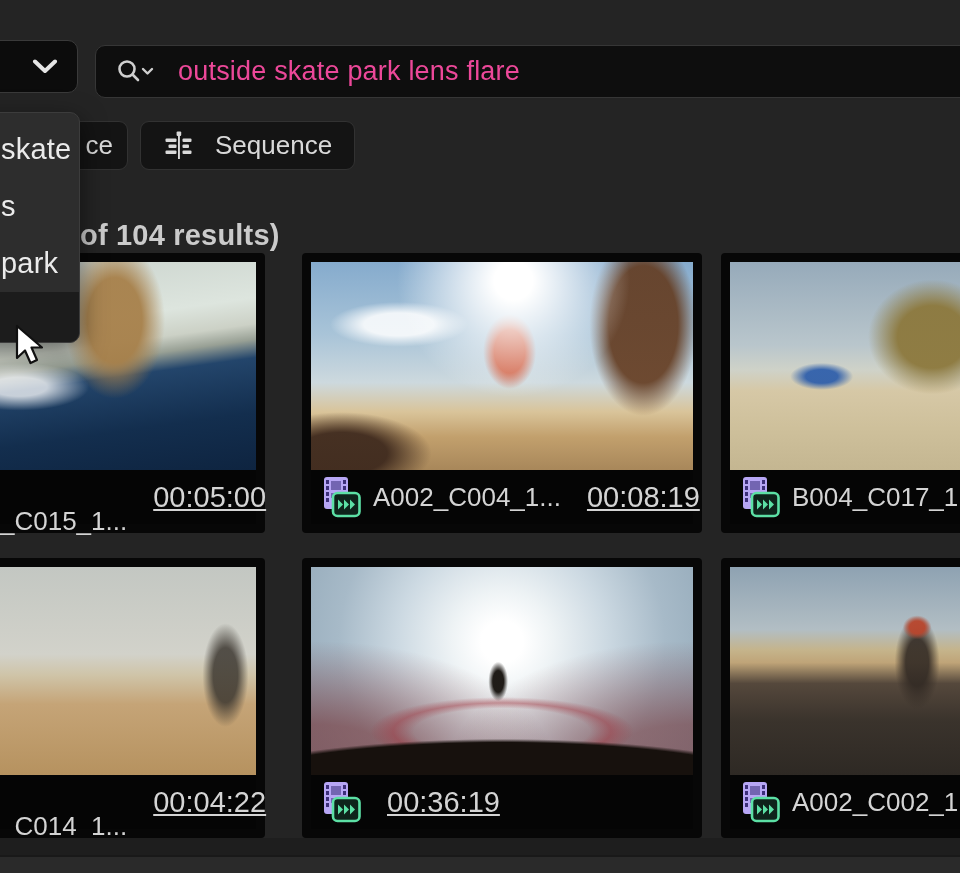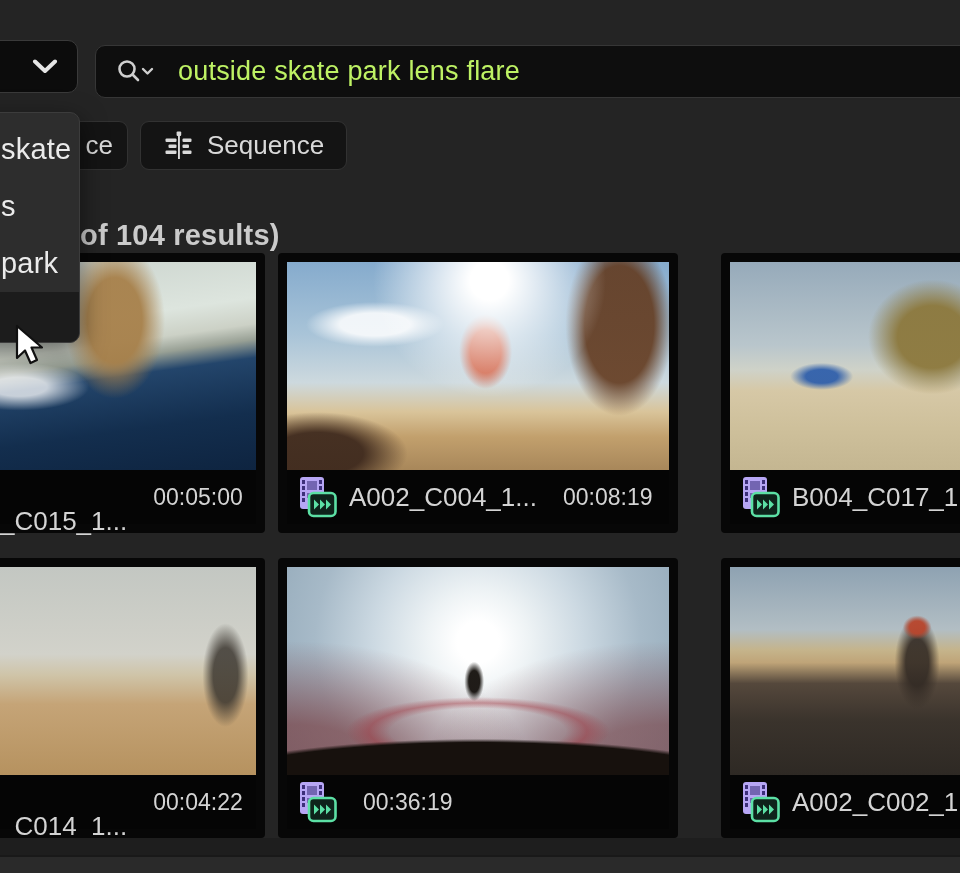--- a/index.html
+++ b/index.html
@@ -14,49 +14,49 @@
     position:absolute;left:-38px;top:40px;width:116px;height:53px;
     background:#0c0c0c;border:1px solid #3a3a3a;border-radius:10px;
     display:flex;align-items:center;justify-content:flex-end;padding-right:19px;
     box-sizing:border-box;
   }
   .search-field{
     position:absolute;left:95px;top:45px;right:-24px;height:53px;
     background:#0e0e0e;border:1px solid #363636;border-radius:10px;
     display:flex;align-items:center;box-sizing:border-box;padding-left:20px;
   }
-  .search-query{color:#bef264;font-size:27px;margin-left:22px;letter-spacing:.2px;}
+  .search-query{color:#ec4899;font-size:27px;margin-left:22px;letter-spacing:.2px;}
   
   .tool-btn{
     position:absolute;top:121px;height:49px;background:#141414;
     border:1px solid #323232;border-radius:9px;box-sizing:border-box;
     display:flex;align-items:center;color:#d9d9d9;font-size:26px;
   }
   .btn-ce{left:16px;width:112px;justify-content:flex-end;padding-right:14px;}
-  .btn-sequence{left:140px;padding:0 22px;gap:13px;}
+  .btn-sequence{left:140px;padding:0 22px;gap:21px;}
   
   .results-text{
     position:absolute;left:80px;top:219px;color:#cbcbcb;
     font-size:29px;font-weight:600;letter-spacing:.2px;
   }
   
   .tile{
     position:absolute;width:400px;height:280px;background:#070707;
     border-radius:4px;box-sizing:border-box;padding:9px;
   }
   .thumb{width:382px;height:208px;}
   .tile-footer{
     height:54px;display:flex;align-items:center;
     padding:0 12px;box-sizing:border-box;background:#050505;
   }
   .clip-name{color:#d4d4d4;font-size:26px;margin-left:12px;white-space:nowrap;}
   .clip-name.noicon{margin-left:114px;margin-top:48px;}
-  .clip-duration{color:#d4d4d4;font-size:23px;margin-left:26px;white-space:nowrap;}
+  .clip-duration{color:#d4d4d4;font-size:29px;margin-left:26px;white-space:nowrap;text-decoration:underline;}
   .row1{top:253px;} .row2{top:558px;}
-  .col1{left:-135px;} .col2{left:278px;} .col3{left:721px;}
+  .col1{left:-135px;} .col2{left:302px;} .col3{left:721px;}
   
   .thumb-1{background:
     radial-gradient(ellipse 72px 112px at 63% 28%, rgba(167,128,74,.95) 0 38%, rgba(167,128,74,0) 70%),
     radial-gradient(ellipse 100px 34px at 38% 60%, rgba(255,255,255,.75) 0 28%, rgba(255,255,255,0) 70%),
     linear-gradient(172deg,#c6cfc9 0%,#dde5de 34%,#ccd1c6 44%,#98a095 50%,#23456b 57%,#132e4e 78%,#0e2440 100%);}
   .thumb-2{background:
     radial-gradient(circle at 53% 9%, #ffffff 0 7%, rgba(255,255,255,.75) 16%, rgba(255,255,255,0) 42%),
     radial-gradient(ellipse 92px 30px at 23% 30%, rgba(255,255,255,.85) 0 38%, rgba(255,255,255,0) 75%),
     radial-gradient(ellipse 72px 122px at 87% 30%, rgba(99,58,30,.9) 0 48%, rgba(99,58,30,0) 75%),
     radial-gradient(ellipse 34px 48px at 52% 43%, rgba(205,80,48,.95) 0 45%, rgba(205,80,48,0) 78%),

